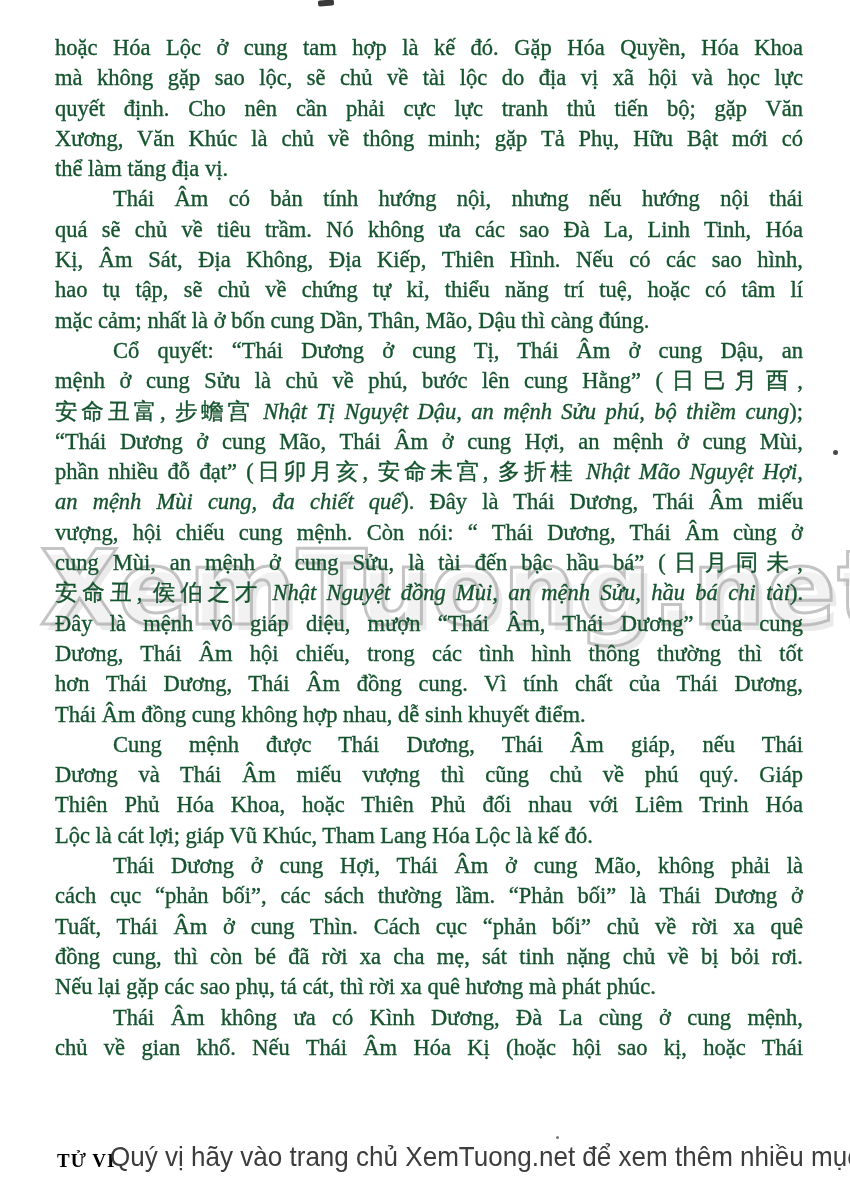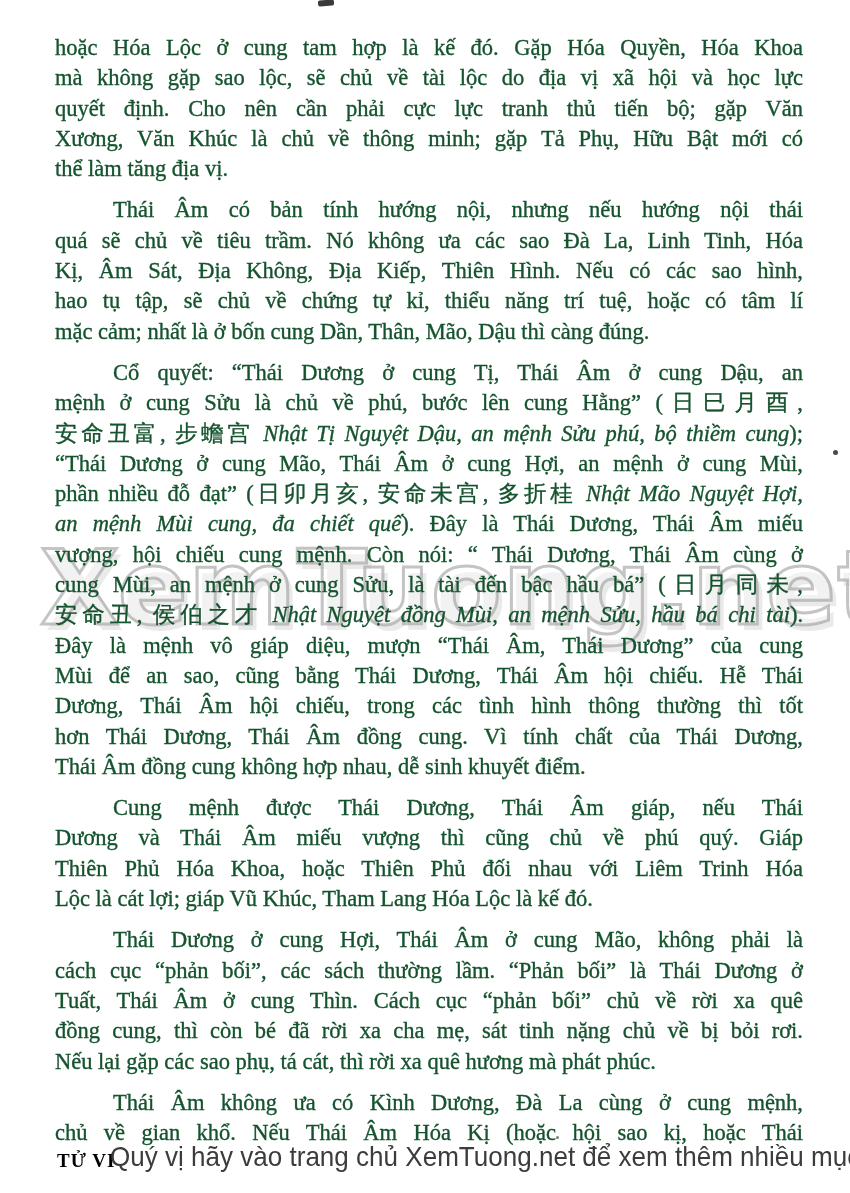--- a/index.html
+++ b/index.html
@@ -23,21 +23,21 @@
     line-height: 30.3px;
     -webkit-text-stroke: 0.35px currentColor;
   }
   .line {
     text-align: justify;
     text-align-last: justify;
     text-justify: inter-word;
     height: 30.3px;
   }
   .line.end { text-align-last: left; }
-  .line.indent { text-indent: 58px; margin-top: 11px; }
+  .line.indent { text-indent: 58px; }
   .line .it { font-style: italic; }
   
   .watermark-center {
     position: absolute;
     top: 528px;
     left: 40px;
     width: 780px;
     z-index: 1;
     font-family: "DejaVu Sans", sans-serif;
     font-weight: 700;
@@ -118,21 +118,20 @@
       <div class="line indent"><span>Cổ quyết: “Thái Dương ở cung Tị, Thái Âm ở cung Dậu, an</span></div>
       <div class="line"><span>mệnh ở cung Sửu là chủ về phú, bước lên cung Hằng” (日巳月酉,</span></div>
       <div class="line"><span>安命丑富, 步蟾宫 </span><span class="it">Nhật Tị Nguyệt Dậu, an mệnh Sửu phú, bộ thiềm cung</span><span>);</span></div>
       <div class="line"><span>“Thái Dương ở cung Mão, Thái Âm ở cung Hợi, an mệnh ở cung Mùi,</span></div>
       <div class="line"><span>phần nhiều đỗ đạt” (日卯月亥, 安命未宫, 多折桂 </span><span class="it">Nhật Mão Nguyệt Hợi,</span></div>
       <div class="line"><span class="it">an mệnh Mùi cung, đa chiết quế</span><span>). Đây là Thái Dương, Thái Âm miếu</span></div>
       <div class="line"><span>vượng, hội chiếu cung mệnh. Còn nói: “ Thái Dương, Thái Âm cùng ở</span></div>
       <div class="line"><span>cung Mùi, an mệnh ở cung Sửu, là tài đến bậc hầu bá” (日月同未,</span></div>
       <div class="line"><span>安命丑, 侯伯之才 </span><span class="it">Nhật Nguyệt đồng Mùi, an mệnh Sửu, hầu bá chi tài</span><span>).</span></div>
       <div class="line"><span>Đây là mệnh vô giáp diệu, mượn “Thái Âm, Thái Dương” của cung</span></div>
-      <div class="line"><span>Mùi để an sao, cũng bằng Thái Dương, Thái Âm hội chiếu. Hễ Thái</span></div>
       <div class="line"><span>Dương, Thái Âm hội chiếu, trong các tình hình thông thường thì tốt</span></div>
       <div class="line"><span>hơn Thái Dương, Thái Âm đồng cung. Vì tính chất của Thái Dương,</span></div>
       <div class="line end"><span>Thái Âm đồng cung không hợp nhau, dễ sinh khuyết điểm.</span></div>
       <div class="line indent"><span>Cung mệnh được Thái Dương, Thái Âm giáp, nếu Thái</span></div>
       <div class="line"><span>Dương và Thái Âm miếu vượng thì cũng chủ về phú quý. Giáp</span></div>
       <div class="line"><span>Thiên Phủ Hóa Khoa, hoặc Thiên Phủ đối nhau với Liêm Trinh Hóa</span></div>
       <div class="line end"><span>Lộc là cát lợi; giáp Vũ Khúc, Tham Lang Hóa Lộc là kế đó.</span></div>
       <div class="line indent"><span>Thái Dương ở cung Hợi, Thái Âm ở cung Mão, không phải là</span></div>
       <div class="line"><span>cách cục “phản bối”, các sách thường lầm. “Phản bối” là Thái Dương ở</span></div>
       <div class="line"><span>Tuất, Thái Âm ở cung Thìn. Cách cục “phản bối” chủ về rời xa quê</span></div>

